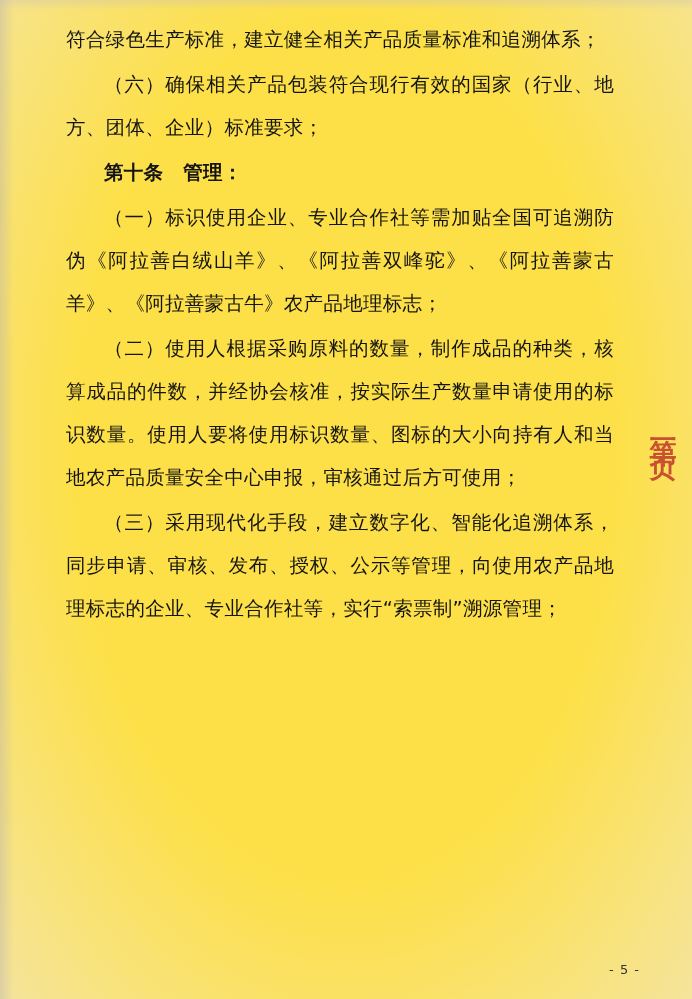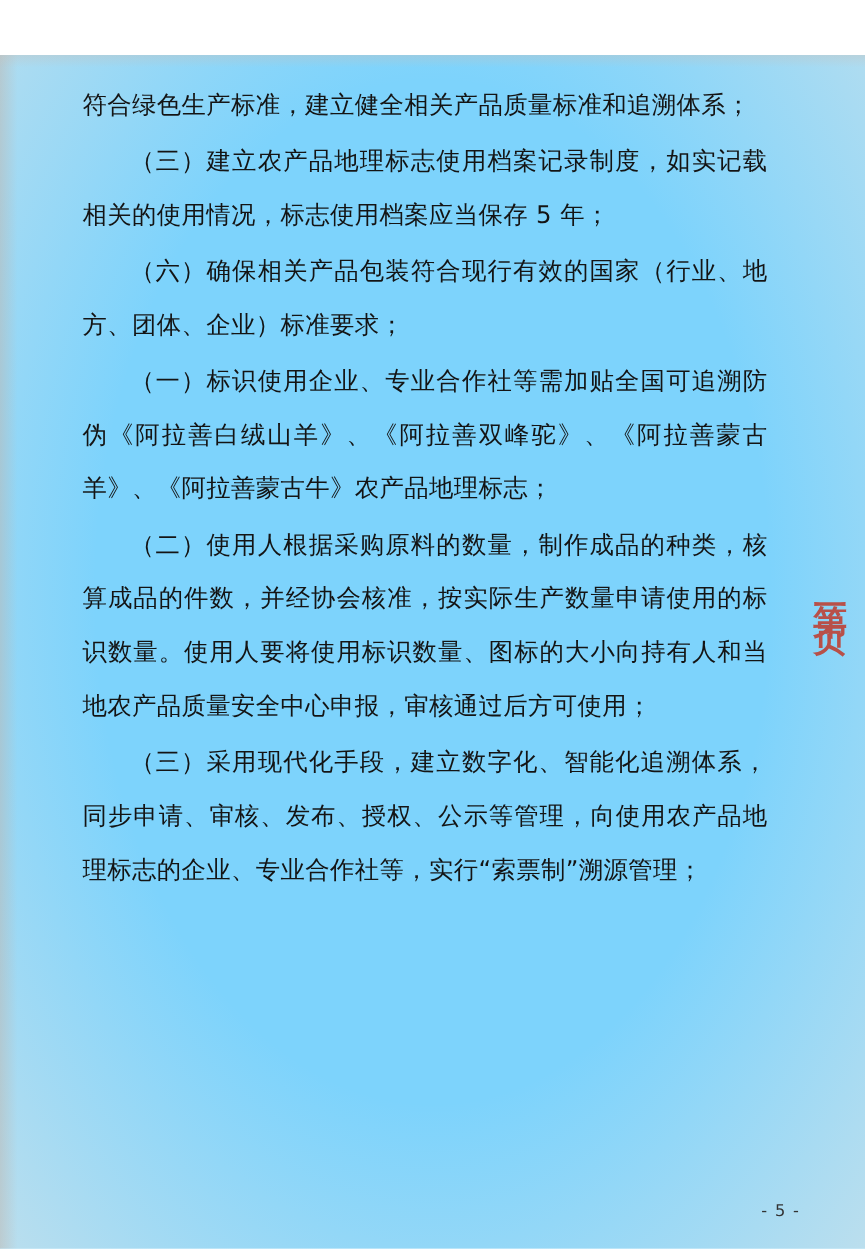--- a/index.html
+++ b/index.html
@@ -10,22 +10,21 @@
   body {
     width: 692px;
     height: 999px;
     position: relative;
     overflow: hidden;
     font-family: "DejaVu Sans", sans-serif;
   }
   .page {
     position: absolute;
     inset: 0;
-    background: #7dd3fc;
-    margin-top: 44px;
+    background: #fde047;
   }
   
   .paper-tint {
     position: absolute;
     inset: 0;
     background:
       radial-gradient(ellipse at 50% 45%, rgba(255,255,255,0) 55%, rgba(238,232,226,0.55) 100%);
     pointer-events: none;
   }
   .edge-shadow-left {
@@ -96,22 +95,22 @@
 </head>
 <body>
 
 <div class="page">
   <div class="paper-tint"></div>
   <div class="edge-shadow-left"></div>
   <div class="edge-shadow-top"></div>
 
   <div class="content">
     <p class="para">符合绿色生产标准，建立健全相关产品质量标准和追溯体系；</p>
-    <p class="para indent">（三）建立农产品地理标志使用档案记录制度，如实记载相关的使用情况，标志使用档案应当保存 5 年；</p>
     <p class="para indent">（六）确保相关产品包装符合现行有效的国家（行业、地方、团体、企业）标准要求；</p>
+    <p class="para article-head">第十条　管理：</p>
     <p class="para indent">（一）标识使用企业、专业合作社等需加贴全国可追溯防伪《阿拉善白绒山羊》、《阿拉善双峰驼》、《阿拉善蒙古羊》、《阿拉善蒙古牛》农产品地理标志；</p>
     <p class="para indent">（二）使用人根据采购原料的数量，制作成品的种类，核算成品的件数，并经协会核准，按实际生产数量申请使用的标识数量。使用人要将使用标识数量、图标的大小向持有人和当地农产品质量安全中心申报，审核通过后方可使用；</p>
     <p class="para indent">（三）采用现代化手段，建立数字化、智能化追溯体系，同步申请、审核、发布、授权、公示等管理，向使用农产品地理标志的企业、专业合作社等，实行“索票制”溯源管理；</p>
   </div>
 
   <div class="seal">第一页</div>
   <div class="page-number">- 5 -</div>
 </div>
 
 </body></html>

